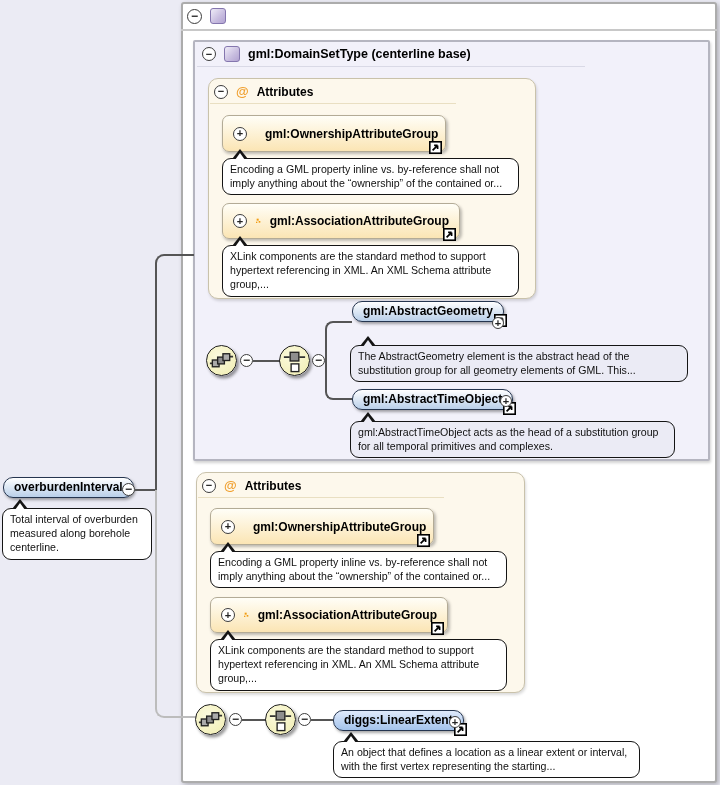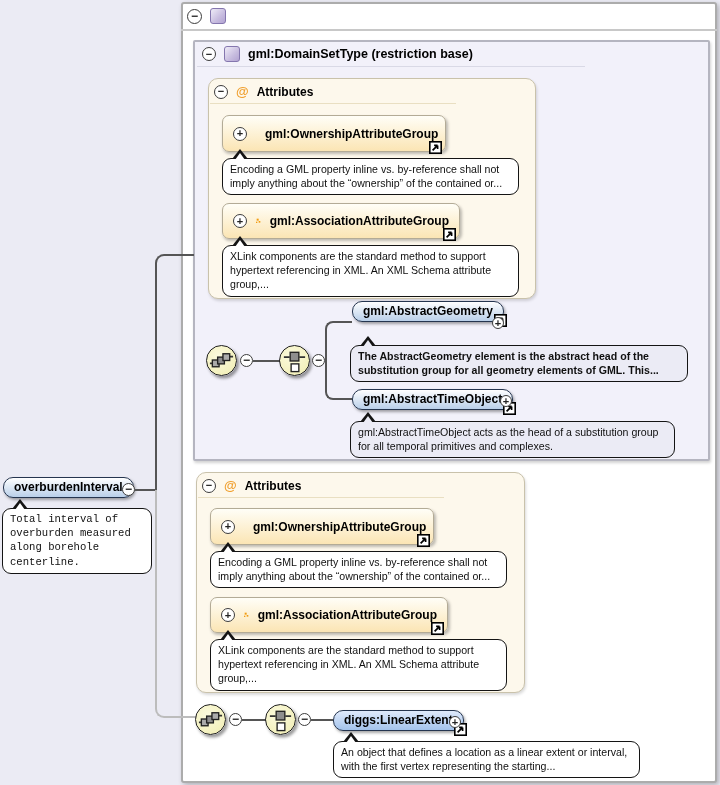--- a/index.html
+++ b/index.html
@@ -68,21 +68,21 @@
   <span class="toggle">−</span>
   <span class="sq-icon"></span>
 </div>
 <div class="abs sep" style="left:181px;top:29px;width:536px;height:0;"></div>
 
 <div class="abs panel-lav" style="left:193px;top:40px;width:517px;height:421px;"></div>
 
 <div class="abs hdr" style="left:202px;top:46px;">
   <span class="toggle sm">−</span>
   <span class="sq-icon"></span>
-  <span>gml:DomainSetType (restriction base)</span>
+  <span>gml:DomainSetType (centerline base)</span>
 </div>
 <div class="abs sep-lav" style="left:197px;top:66px;width:388px;height:0;"></div>
 
 <div class="abs panel-cream" style="left:208px;top:78px;width:328px;height:221px;"></div>
 <div class="abs hdr" style="left:214px;top:84px;font-size:12px;">
   <span class="toggle sm">−</span>
   <span class="at">@</span>
   <span>Attributes</span>
 </div>
 <div class="abs sep-cream" style="left:210px;top:103px;width:246px;height:0;"></div>
@@ -144,41 +144,41 @@
 <div class="abs corner-dn" style="left:325px;top:360px;width:27px;height:40px;"></div>
 
 <div class="abs pill" style="left:352px;top:301px;">
   <span>gml:AbstractGeometry</span>
   <svg class="linkic" style="right:-4px;bottom:-6px;" width="13" height="13" viewBox="0 0 13 13">
       <rect x="0.8" y="0.8" width="11.4" height="11.4" fill="#fff" stroke="#000" stroke-width="1.6"></rect>
       <path d="M3.6 9.4 L8.6 4.4 M8.6 4.4 H5.1 M8.6 4.4 V7.9" stroke="#000" stroke-width="1.7" fill="none"></path>
     </svg>
 </div>
 <div class="abs toggle sm" style="left:492px;top:317px;">+</div>
-<div class="abs bubble lav" style="left:350px;top:345px;width:338px;font-weight:bold;">
+<div class="abs bubble lav" style="left:350px;top:345px;width:338px;">
   <span>The AbstractGeometry element is the abstract head of the substitution group for all geometry elements of GML. This...</span>
 </div>
 
 <div class="abs pill" style="left:352px;top:389px;">
   <span>gml:AbstractTimeObject</span>
   <svg class="linkic" style="right:-4px;bottom:-6px;" width="13" height="13" viewBox="0 0 13 13">
       <rect x="0.8" y="0.8" width="11.4" height="11.4" fill="#fff" stroke="#000" stroke-width="1.6"></rect>
       <path d="M3.6 9.4 L8.6 4.4 M8.6 4.4 H5.1 M8.6 4.4 V7.9" stroke="#000" stroke-width="1.7" fill="none"></path>
     </svg>
 </div>
 <div class="abs toggle sm" style="left:500px;top:395px;">+</div>
 <div class="abs bubble lav" style="left:350px;top:421px;width:325px;">
   <span>gml:AbstractTimeObject acts as the head of a substitution group for all temporal primitives and complexes.</span>
 </div>
 
 <div class="abs pill" style="left:3px;top:477px;">
   <span>overburdenInterval</span>
 </div>
 <div class="abs toggle" style="left:122px;top:483px;">−</div>
-<div class="abs bubble" style="left:2px;top:508px;width:150px;font-family:Liberation Mono, monospace;">
+<div class="abs bubble" style="left:2px;top:508px;width:150px;">
   <span>Total interval of overburden measured along borehole centerline.</span>
 </div>
 
 <div class="abs lnd" style="left:135px;top:488.5px;width:21px;height:2px;"></div>
 <div class="abs corner-dark-up" style="left:155px;top:254px;width:39px;height:12px;"></div>
 <div class="abs lnd" style="left:155px;top:264px;width:2px;height:226px;"></div>
 <div class="abs lnl" style="left:155px;top:490px;width:2px;height:217px;"></div>
 <div class="abs corner-light-dn" style="left:155px;top:705px;width:44px;height:13px;"></div>
 
 <div class="abs panel-cream" style="left:196px;top:472px;width:329px;height:221px;"></div>

